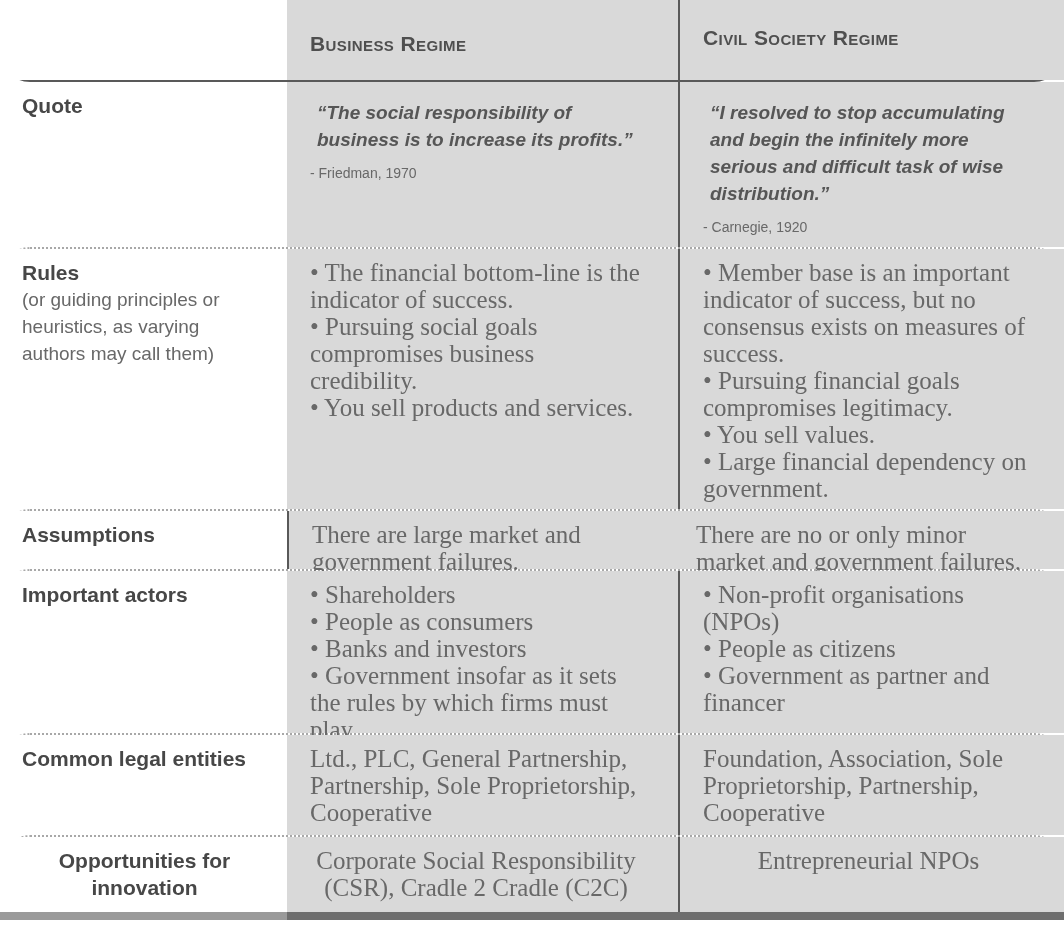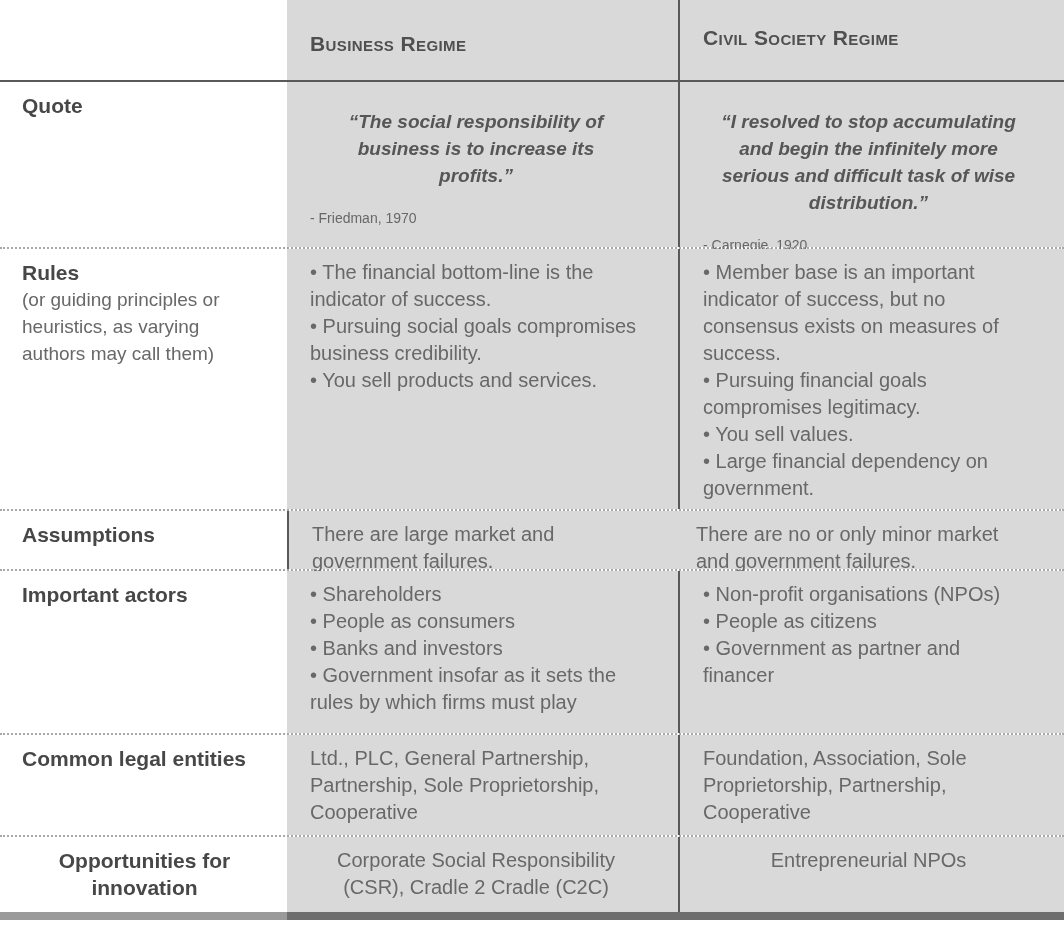--- a/index.html
+++ b/index.html
@@ -5,21 +5,21 @@
   html, body { margin: 0; padding: 0; background: #ffffff; }
   .page {
     width: 1064px;
     height: 942px;
     position: relative;
     overflow: hidden;
     background: #ffffff;
     font-family: "Liberation Sans", sans-serif;
     -webkit-font-smoothing: antialiased;
   }
-  .row { display: flex; box-sizing: border-box; }
+  .row { display: flex; box-sizing: border-box; border-radius: 30px; }
   .cell { box-sizing: border-box; }
   .c1 { width: 287px; padding: 10px 20px 0 22px; background: #ffffff; }
   .c2 { width: 391px; padding: 10px 36px 0 23px; background: var(--cell-bg, #d9d9d9); }
   .c3 { width: 386px; padding: 10px 30px 12px 23px; background: var(--cell-bg, #d9d9d9);
         border-left: 2px solid var(--divider, #595959); }
 
   .header-row { height: 82px; border-bottom: 2px solid var(--divider, #595959); }
   .header-cell { display: flex; align-items: center; padding-top: 8px; }
   .header-title {
     font-weight: bold;
@@ -45,33 +45,33 @@
     margin: 0;
   }
   .note {
     font-weight: normal;
     font-size: 19px;
     line-height: 27px;
     color: var(--body-text, #686868);
     margin: 0;
   }
   .body-text, .bullet {
-    font-size: 20px;
+    font-size: 25px;
     line-height: 27px;
     color: var(--body-text, #686868);
     margin: 0;
+    font-family: Liberation Serif, serif;
   }
   .quote {
     font-weight: bold;
     font-style: italic;
     font-size: 19px;
     line-height: 27px;
     color: var(--quote-text, #565656);
-    margin: 16px;
-    text-align: center;
+    margin: 7px;
   }
   .attr {
     font-size: 14px;
     line-height: 27px;
     color: var(--body-text, #686868);
     margin: 0;
   }
 
   .bottom-bar { height: 8px; display: flex; }
   .bottom-bar .bar-left  { width: 287px; background: var(--bar-left, #9a9a9a); }

